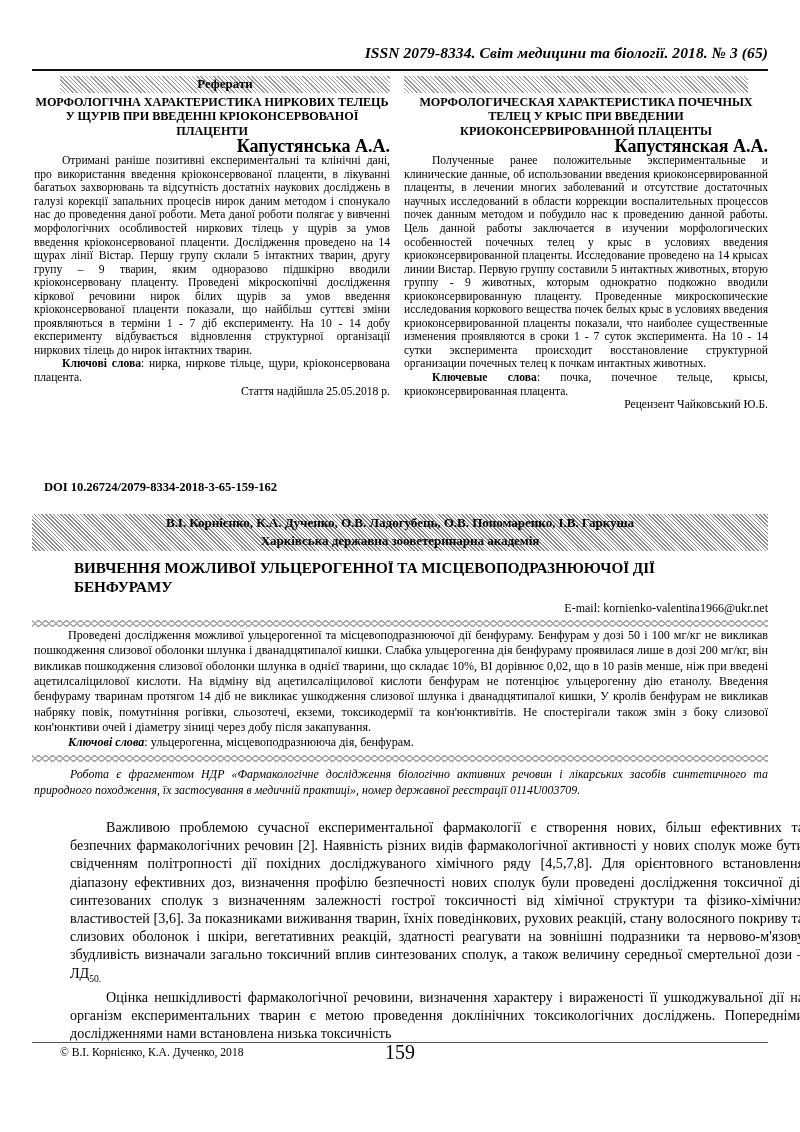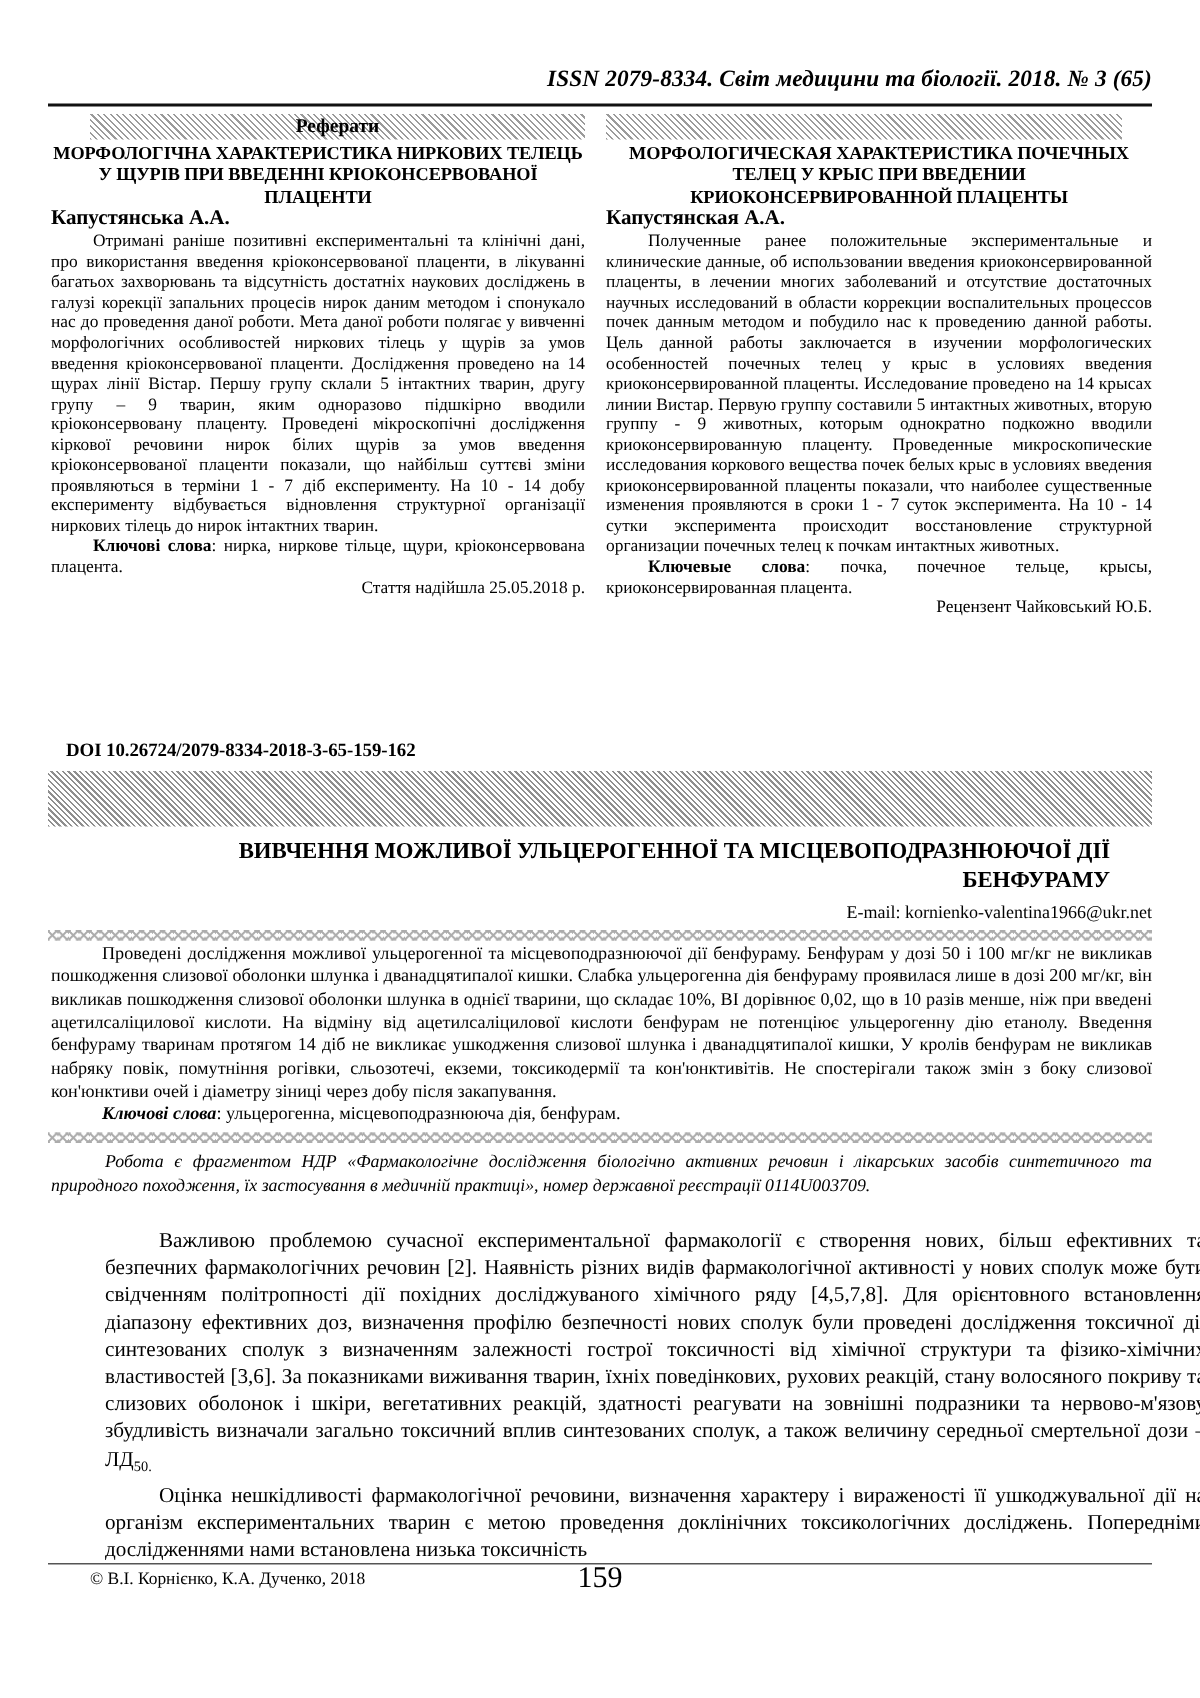--- a/index.html
+++ b/index.html
@@ -98,23 +98,23 @@
   .col-right { left: 404px; width: 364px; }
 
   .abs-title {
     text-align: center;
     font-weight: bold;
     font-size: 12.2px;
     line-height: 14.4px;
     letter-spacing: -0.05px;
   }
   .abs-author {
-    text-align: left;
-    font-weight: bold;
-    font-size: 14px;
+    text-align: right;
+    font-weight: bold;
+    font-size: 18px;
     line-height: 14.5px;
     margin-top: 0.5px;
   }
   .abs-body {
     text-indent: 28px;
     margin-top: 1px;
     text-align: justify;
     hyphens: none;
   }
   .abs-keywords {
@@ -129,21 +129,20 @@
   }
 
   
   .doi-line {
     position: absolute;
     left: 44px;
     top: 480px;
     font-weight: bold;
     font-size: 12.6px;
     letter-spacing: -0.05px;
-    margin-top: 13px;
   }
   .udc-line {
     position: absolute;
     left: 44px;
     top: 522px;
     font-weight: bold;
     font-size: 12.6px;
     letter-spacing: -0.05px;
   }
 
@@ -164,24 +163,24 @@
     text-align: center;
     font-weight: bold;
     font-size: 13.2px;
     line-height: 18.2px;
     letter-spacing: -0.1px;
   }
 
   
   .article-title {
     position: absolute;
-    left: 60px;
+    left: 74px;
     top: 559px;
     width: 680px;
-    text-align: right;
+    text-align: left;
     font-weight: bold;
     font-size: 15.2px;
     line-height: 18.5px;
     letter-spacing: -0.05px;
   }
   .email-line {
     position: absolute;
     left: 32px;
     top: 601px;
     width: 736px;
@@ -301,20 +300,24 @@
     <div class="abs-author">Капустянская А.А.</div>
     <div class="abs-body">Полученные ранее положительные экспериментальные и клинические данные, об использовании введения криоконсервированной плаценты, в лечении многих заболеваний и отсутствие достаточных научных исследований в области коррекции воспалительных процессов почек данным методом и побудило нас к проведению данной работы. Цель данной работы заключается в изучении морфологических особенностей почечных телец у крыс в условиях введения криоконсервированной плаценты. Исследование проведено на 14 крысах линии Вистар. Первую группу составили 5 интактных животных, вторую группу - 9 животных, которым однократно подкожно вводили криоконсервированную плаценту. Проведенные микроскопические исследования коркового вещества почек белых крыс в условиях введения криоконсервированной плаценты показали, что наиболее существенные изменения проявляются в сроки 1 - 7 суток эксперимента. На 10 - 14 сутки эксперимента происходит восстановление структурной организации почечных телец к почкам интактных животных.</div>
     <div class="abs-keywords"><b>Ключевые слова</b><span>: почка, почечное тельце, крысы, криоконсервированная плацента.</span></div>
     <div class="abs-note">Рецензент Чайковський Ю.Б.</div>
   </div>
 
   <div class="doi-line">DOI 10.26724/2079-8334-2018-3-65-159-162</div>
   <div class="udc-line">УДК 615.324.615.036.8:547.857.4</div>
 
   <div class="authors-band hatch-dense"></div>
+  <div class="authors-text">
+    <div>В.І. Корнієнко, К.А. Дученко, О.В. Ладогубець, О.В. Пономаренко, І.В. Гаркуша</div>
+    <div>Харківська державна зооветеринарна академія</div>
+  </div>
 
   <div class="article-title">ВИВЧЕННЯ МОЖЛИВОЇ УЛЬЦЕРОГЕННОЇ ТА МІСЦЕВОПОДРАЗНЮЮЧОЇ ДІЇ БЕНФУРАМУ</div>
   <div class="email-line">E-mail: kornienko-valentina1966@ukr.net</div>
 
   <div class="zigzag zig-top"></div>
 
   <div class="main-abstract">
     <div class="p1">Проведені дослідження можливої ульцерогенної та місцевоподразнюючої дії бенфураму. Бенфурам у дозі 50 і 100 мг/кг не викликав пошкодження слизової оболонки шлунка і дванадцятипалої кишки. Слабка ульцерогенна дія бенфураму проявилася лише в дозі 200 мг/кг, він викликав пошкодження слизової оболонки шлунка в однієї тварини, що складає 10%, ВІ дорівнює 0,02, що в 10 разів менше, ніж при введені ацетилсаліцилової кислоти. На відміну від ацетилсаліцилової кислоти бенфурам не потенціює ульцерогенну дію етанолу. Введення бенфураму  тваринам протягом 14 діб не викликає ушкодження слизової шлунка і дванадцятипалої кишки, У кролів бенфурам  не викликав набряку повік, помутніння рогівки, сльозотечі, екземи, токсикодермії та кон'юнктивітів.  Не спостерігали також  змін з боку слизової кон'юнктиви очей і діаметру зіниці через добу після закапування.</div>
     <div class="ma-keywords"><i>Ключові слова</i><span>: ульцерогенна, місцевоподразнююча  дія, бенфурам.</span></div>
   </div>

